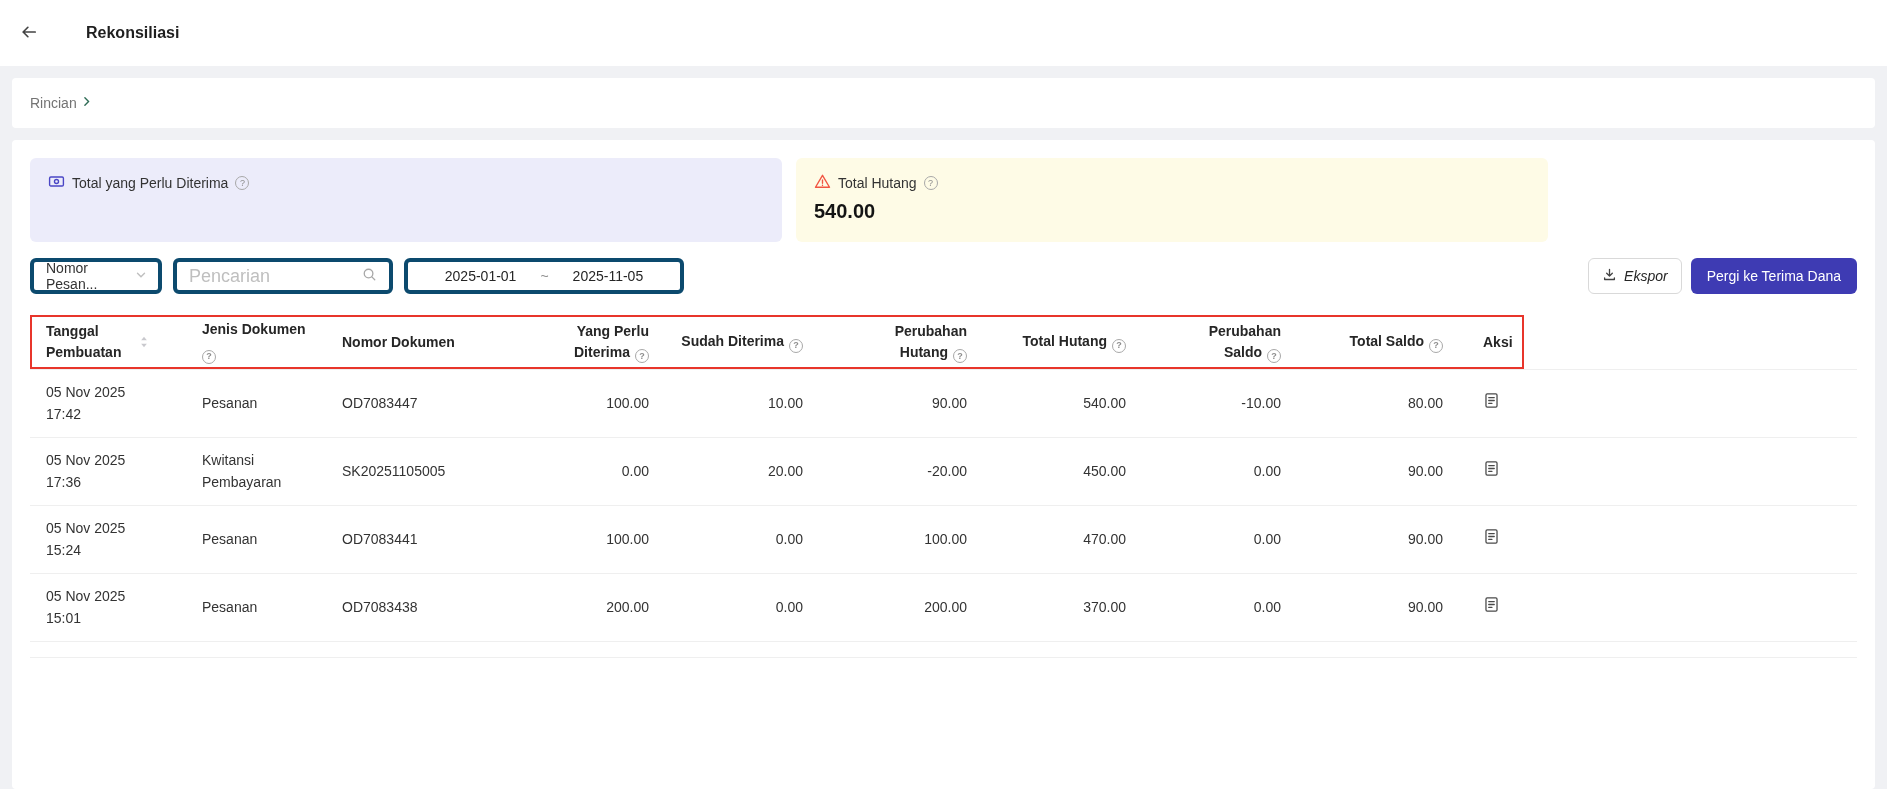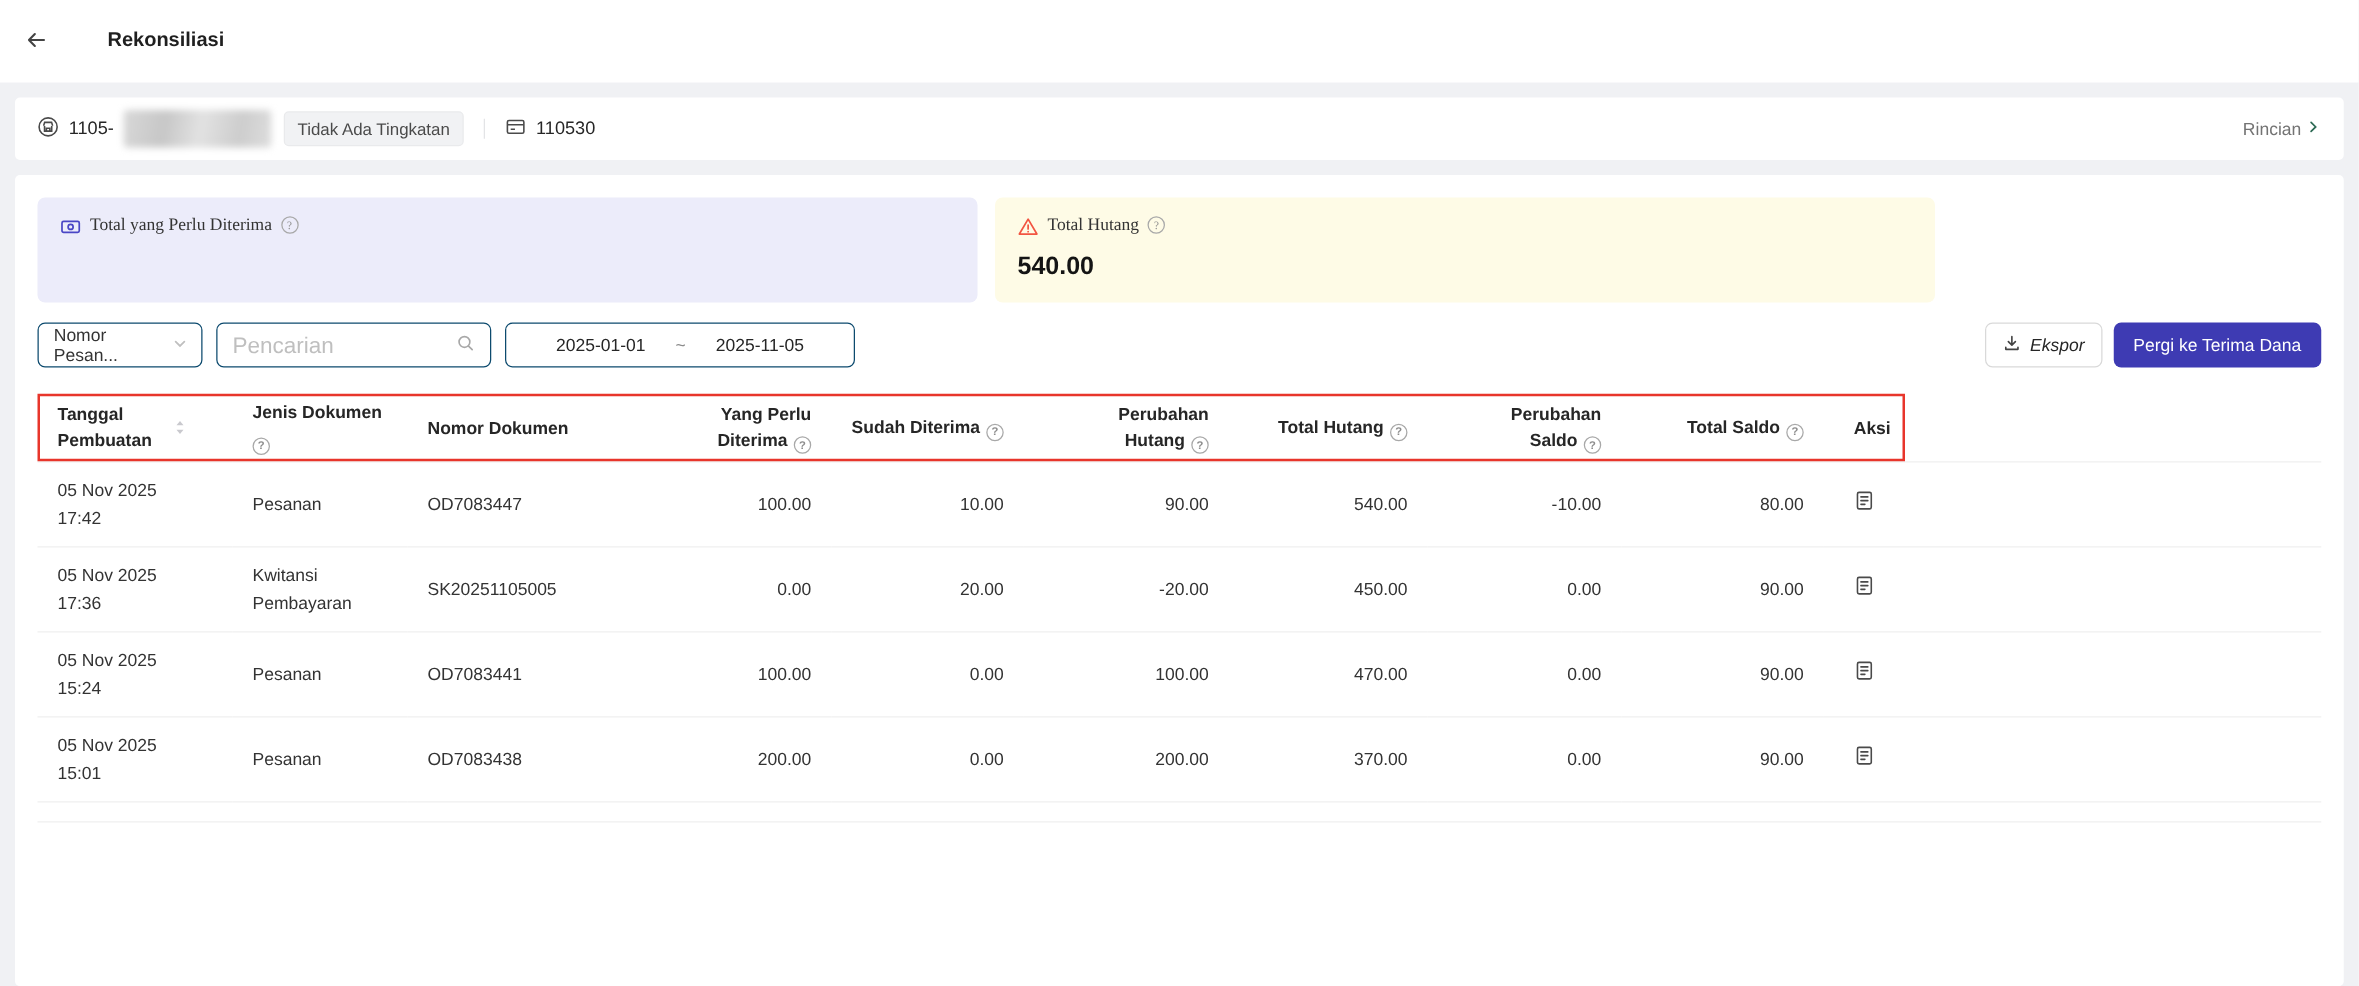--- a/index.html
+++ b/index.html
@@ -24,30 +24,30 @@
   .tag{background:#f1f2f4;border:1px solid #e9eaec;border-radius:4px;height:28px;display:flex;align-items:center;
     padding:0 10px;font-size:13.5px;color:#4a4a4a;}
   .vdiv{width:1px;height:16px;background:#e3e4e6;margin:0 8px;}
   .rincian{display:flex;align-items:center;gap:3px;color:#737373;font-size:14px;cursor:pointer;background:none;border:none;}
   
   .panel{margin-top:12px;background:#fff;border-radius:4px;padding:18px;min-height:649px;}
   .summary-row{display:flex;gap:14px;}
   .sum-card{width:752px;height:84px;border-radius:6px;padding:15px 18px;}
   .sum-card.lavender{background:#ececfa;}
   .sum-card.yellow{background:#fefbe6;}
-  .sum-head{display:flex;gap:7px;font-family:Liberation Serif, serif;}
+  .sum-head{display:flex;align-items:center;gap:7px;}
   .sum-label{font-size:14px;color:#333;}
   .sum-value{font-size:20px;font-weight:700;color:#141414;margin-top:7px;}
   .help-icon{width:14px;height:14px;border:1px solid #a8a8a8;border-radius:50%;
     display:inline-flex;align-items:center;justify-content:center;
     font-size:9px;color:#8c8c8c;flex:none;cursor:pointer;line-height:1;background:#fff0;}
   .help-inline{margin-left:5px;vertical-align:-2px;}
   
   .filter-row{display:flex;align-items:center;margin-top:16px;gap:11px;}
-  .control{height:36px;border:1px solid #0c4a6e;border-radius:6px;background:#fff;
+  .control{height:36px;border:4px solid #0c4a6e;border-radius:6px;background:#fff;
     display:flex;align-items:center;font-size:14px;color:#333;cursor:pointer;}
   .dd1{width:132px;padding:0 10px 0 12px;justify-content:space-between;}
   .search-box{width:220px;padding:0 12px;justify-content:space-between;cursor:text;}
   .search-input{border:none;outline:none;width:170px;font-size:18px;color:#333;font-family:inherit;}
   .search-input::placeholder{color:#bfbfbf;}
   .date-box{width:280px;justify-content:center;gap:24px;color:#262626;}
   .date-sep{color:#8c8c8c;}
   .dd2{width:236px;padding:0 12px;justify-content:space-between;color:#404040;}
   .right-actions{margin-left:auto;display:flex;align-items:center;gap:9px;}
   .btn-export{height:36px;border:1px solid #d9d9d9;border-radius:6px;background:#fff;
@@ -85,39 +85,20 @@
           <path d="M13.5 8H2.8M7 3.8 2.8 8 7 12.2"></path>
         </svg>
     </span>
   </button>
   <h1 class="page-title">Rekonsiliasi</h1>
 </header>
 
 <div class="content">
 
   <div class="info-card">
-    <div class="info-left">
-      <span>
-        <svg width="17" height="17" viewBox="0 0 16 16" fill="none" stroke="#4a4a4a" stroke-width="1.2">
-            <circle cx="8" cy="8" r="6.8"></circle>
-            <path d="M5.3 7.4v3.8h5.4V7.4M4.6 7.2l.8-2.6h5.2l.8 2.6M6.7 11.2V9h2.6v2.2"></path>
-          </svg>
-      </span>
-      <span class="acct">1105-</span>
-      <span class="blur-box"></span>
-      <span class="tag">Tidak Ada Tingkatan</span>
-      <span class="vdiv"></span>
-      <span>
-        <svg width="17" height="17" viewBox="0 0 16 16" fill="none" stroke="#4a4a4a" stroke-width="1.2">
-            <rect x="1.8" y="3.2" width="12.4" height="9.6" rx="1.2"></rect>
-            <path d="M1.8 6.4h12.4M4.3 9.8h3.2"></path>
-          </svg>
-      </span>
-      <span class="acct">110530</span>
-    </div>
     <button class="rincian">
       <span>Rincian</span>
       <span>
         <svg width="13" height="13" viewBox="0 0 16 16" fill="none" stroke="#2e6b55" stroke-width="1.7" stroke-linecap="round">
             <path d="M6 3.5 10.5 8 6 12.5"></path>
           </svg>
       </span>
     </button>
   </div>
 

